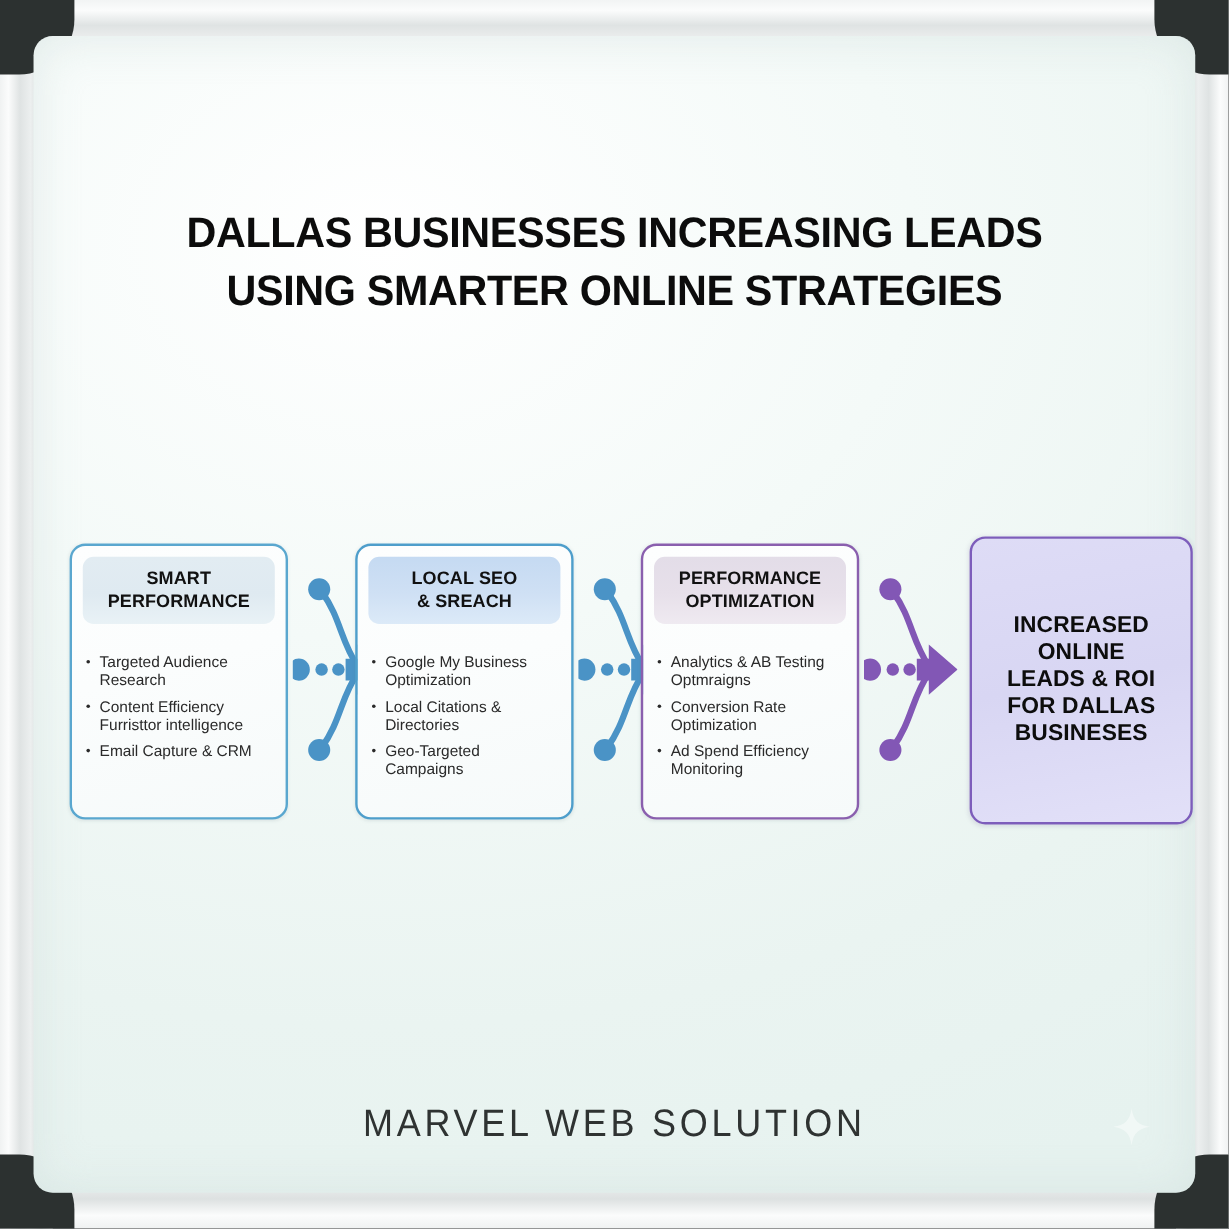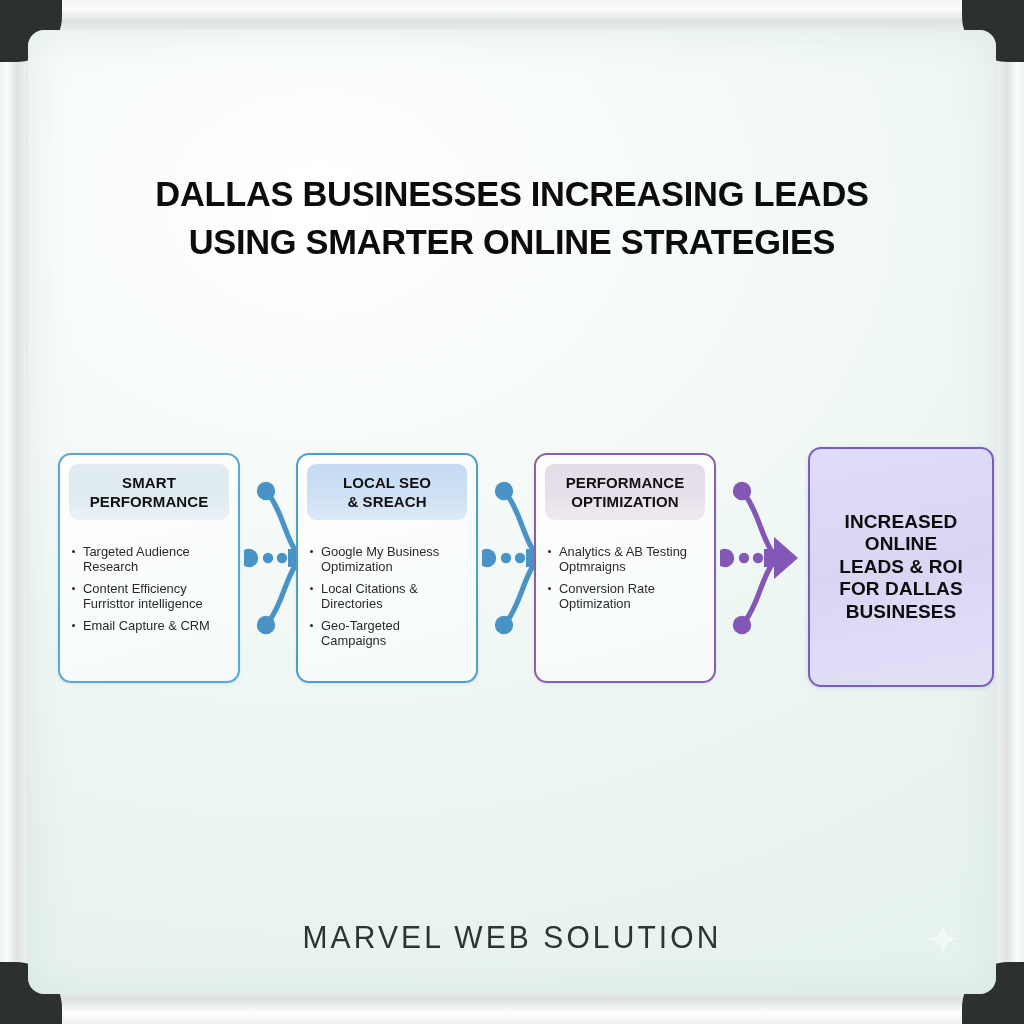--- a/index.html
+++ b/index.html
@@ -275,20 +275,21 @@
       <div class="card c3">
         <div class="card-head">
           <div>
             <div>PERFORMANCE</div>
             <div>OPTIMIZATION</div>
           </div>
         </div>
         <ul class="bullets">
           <li>Analytics &amp; AB Testing Optmraigns</li>
           <li>Conversion Rate Optimization</li>
+          <li>Ad Spend Efficiency Monitoring</li>
         </ul>
       </div>
 
       <svg class="connector k3" viewBox="0 0 78 182">
         <g fill="#8257b5" stroke="#8257b5">
           <path d="M24 26 C40 48 40 68 54 88" stroke-width="5.2" fill="none" stroke-linecap="round"></path>
           <path d="M24 156 C40 134 40 114 54 94" stroke-width="5.2" fill="none" stroke-linecap="round"></path>
           <circle cx="22" cy="24" r="9.2" stroke="none"></circle>
           <circle cx="22" cy="158" r="9.2" stroke="none"></circle>
           <circle cx="5" cy="91" r="9.2" stroke="none"></circle>

